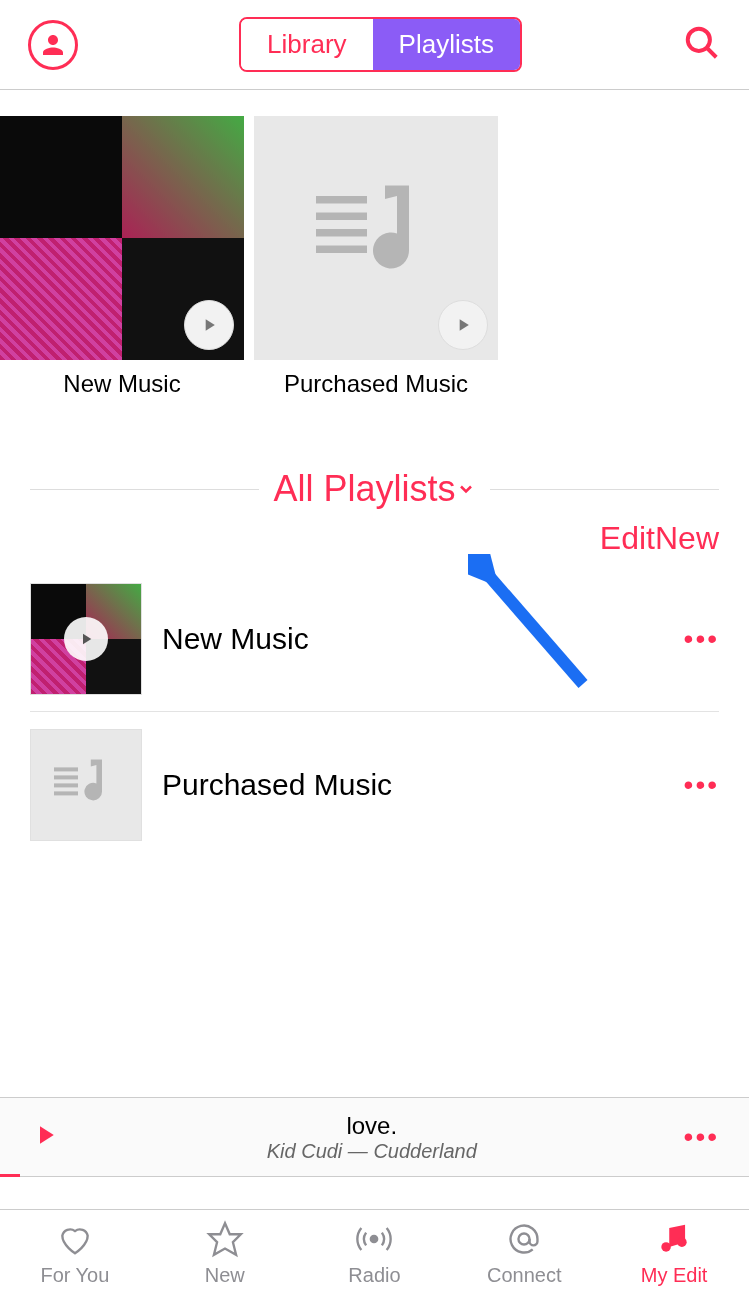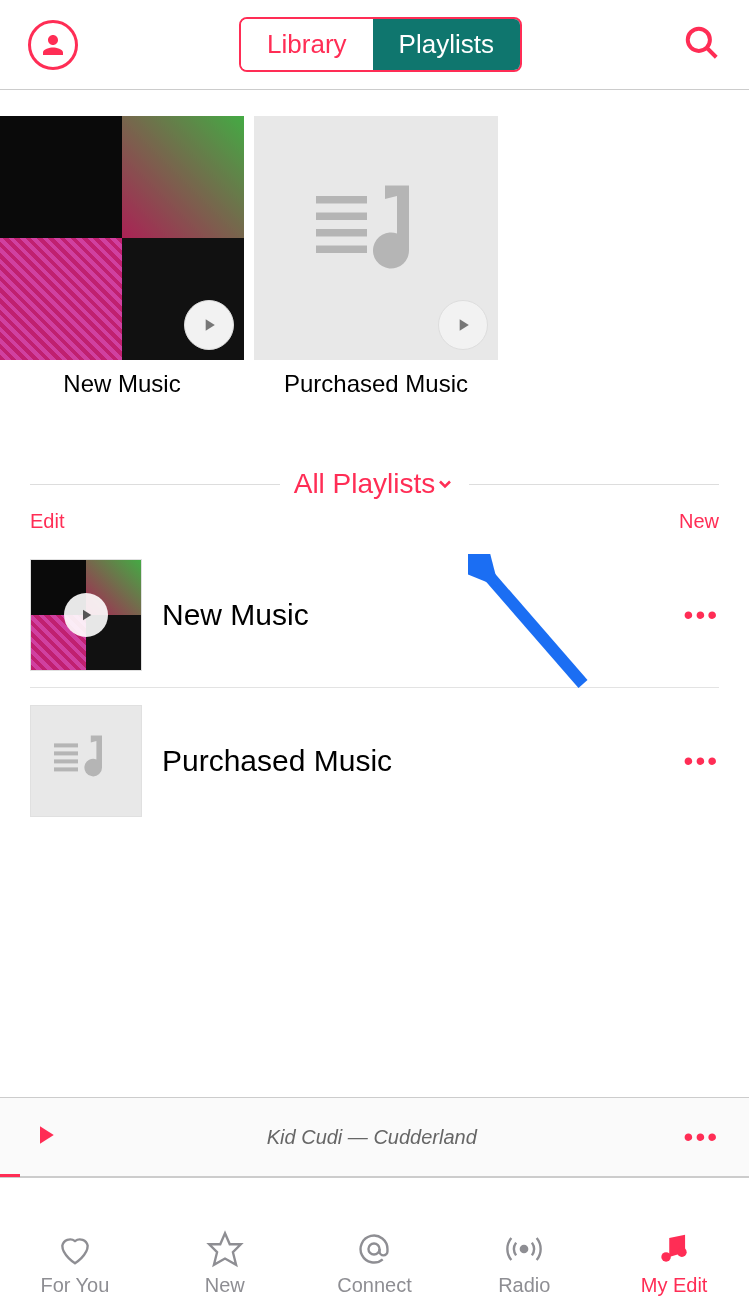--- a/index.html
+++ b/index.html
@@ -3,60 +3,60 @@
 <meta charset="utf-8">
 <style>
 * { margin:0; padding:0; box-sizing:border-box; font-family:-apple-system,Helvetica Neue,Arial,sans-serif; }
 html,body { width:749px; height:1297px; background:#fff; overflow:hidden; }
 
 .topbar { height:90px; border-bottom:1px solid #ccc; display:flex; align-items:center; justify-content:space-between; padding:0 28px;gap:25px; }
 .avatar { width:50px; height:50px; border-radius:50%; border:3px solid #ff2d55; display:flex; align-items:center; justify-content:center; color:#ff2d55; }
 .seg { display:flex; border:2px solid #ff2d55; border-radius:8px; overflow:hidden; }
 .seg div { padding:10px 26px; font-size:26px; cursor:pointer; }
 .seg-a { color:#ff2d55; background:#fff; }
-.seg-b { color:#fff; background:#0f766e; }
+.seg-b { color:#fff; background:#8b5cf6; }
 .search { color:#ff2d55; }
 
 .content { padding:26px 0 0 0; }
 .h-recent { font-size:26px; font-weight:500; letter-spacing:6px; padding:0 30px 20px 30px; }
 
 .shelf { display:flex; padding:0 0 0 0; gap:10px; }
 .card { width:244px; }
 .art { width:244px; height:244px; position:relative; }
 .art .playbtn { position:absolute; right:10px; bottom:10px; width:50px; height:50px; border-radius:50%; background:#f2f2f2; border:1px solid #ddd; display:flex; align-items:center; justify-content:center; color:#777; }
 .card-label { text-align:center; font-size:24px; padding-top:10px; }
 
 .quad { display:grid; grid-template-columns:1fr 1fr; grid-template-rows:1fr 1fr; width:100%; height:100%; }
 .q1{background:#0a0a0a;} .q2{background:linear-gradient(45deg,#aa2255,#44aa44);} .q3{background:repeating-linear-gradient(45deg,#c02070,#c02070 4px,#d040a0 4px,#d040a0 8px);} .q4{background:#111;}
 .ph { background:#e8e8e8; display:flex; align-items:center; justify-content:center; color:#aaa; }
 
 .section-h { display:flex; align-items:center; justify-content:center; position:relative; margin:70px 30px 0 30px; }
 .section-h::before,.section-h::after { content:""; flex:1; height:1px; background:#ddd; }
-.section-h .lbl { padding:0 14px; font-size:28px; color:#ff2d55; display:flex; align-items:center; gap:0; cursor:pointer; }
-
-.row-tools { display:flex; justify-content:space-between; padding:10px 30px 10px 30px; font-size:20px; color:#ff2d55; }
+.section-h .lbl { padding:0 14px; font-size:36px; color:#ff2d55; display:flex; align-items:center; gap:0; cursor:pointer; }
+
+.row-tools { display:flex; justify-content:flex-end; padding:10px 30px 10px 30px; font-size:32px; color:#ff2d55; }
 
 .list { padding:0 30px; }
 .li { display:flex; align-items:center; height:145px; border-bottom:1px solid #e3e3e3; gap:20px; }
 .li:last-child { border-bottom:none; }
 .thumb { width:112px; height:112px; position:relative; border:1px solid #e0e0e0; }
 .thumb .quad div{} 
 .thumb .pb { position:absolute; left:50%; top:50%; transform:translate(-50%,-50%); width:44px; height:44px; border-radius:50%; background:rgba(255,255,255,.9); display:flex; align-items:center; justify-content:center; color:#555;}
 .li-title { font-size:30px; flex:1; }
 .more { color:#ff2d55; font-size:28px; letter-spacing:2px; cursor:pointer; }
 
 .arrow { position:absolute; left:468px; top:554px; pointer-events:none; }
 
 .nowbar { position:absolute; left:0; right:0; bottom:120px; height:80px; border-top:1px solid #ccc; border-bottom:1px solid #ccc; background:#fafafa; display:flex; align-items:center; padding:0 30px; }
 .nowbar .np { flex:1; text-align:center; }
 .np-t { font-size:24px; } .np-s { font-size:20px; color:#666;font-style:italic; }
 .play-tri { color:#ff2d55; }
 .progress { position:absolute; left:0; bottom:-1px; height:3px; width:20px; background:#ff2d55; }
 
-.tabbar { position:absolute; left:0; right:0; bottom:0; height:120px; border-top:1px solid #ccc; display:flex;align-items:flex-end; }
+.tabbar { position:absolute; left:0; right:0; bottom:0; height:88px; border-top:1px solid #ccc; display:flex; }
 .tab { flex:1; display:flex; flex-direction:column; align-items:center; justify-content:center; gap:6px; color:#8e8e93; font-size:20px; cursor:pointer;}
 .tab.active { color:#ff2d55; }
 .tab svg { width:38px; height:38px; }
 </style>
 </head>
 <body>
 
 <div class="topbar">
   <div class="avatar">
     <svg viewBox="0 0 24 24" width="30" height="30" fill="currentColor">
@@ -170,20 +170,21 @@
   <line x1="115" y1="130" x2="15" y2="15" stroke="#1b6ef3" stroke-width="12" marker-end="url(#ah)"></line>
 </svg>
 
 <div class="nowbar">
   <div class="play-tri">
     <svg viewBox="0 0 24 24" width="30" height="30" fill="currentColor">
         <path d="M8 5v14l11-7z"></path>
       </svg>
   </div>
   <div class="np">
+    <div class="np-t">love.</div>
     <div class="np-s">Kid Cudi — Cudderland</div>
   </div>
   <div class="more" style="color:#ff2d55">•••</div>
   <div class="progress"></div>
 </div>
 
 <div class="tabbar">
   <div class="tab">
     <svg viewBox="0 0 24 24" fill="none" stroke="currentColor" stroke-width="1.5">
         <path d="M12 21s-8-5-8-11a5 5 0 0 1 8-3 5 5 0 0 1 8 3c0 6-8 11-8 11z"></path>
@@ -191,31 +192,31 @@
     <span>For You</span>
   </div>
   <div class="tab">
     <svg viewBox="0 0 24 24" fill="none" stroke="currentColor" stroke-width="1.5">
         <polygon points="12 2 15 9 22 9 17 14 19 22 12 18 5 22 7 14 2 9 9 9"></polygon>
       </svg>
     <span>New</span>
   </div>
   <div class="tab">
     <svg viewBox="0 0 24 24" fill="none" stroke="currentColor" stroke-width="1.5">
+        <circle cx="12" cy="12" r="2" fill="currentColor"></circle>
+        <path d="M7 8a7 7 0 0 0 0 8M17 8a7 7 0 0 1 0 8M4 5a11 11 0 0 0 0 14M20 5a11 11 0 0 1 0 14"></path>
+      </svg>
+    <span>Radio</span>
+  </div>
+  <div class="tab">
+    <svg viewBox="0 0 24 24" fill="none" stroke="currentColor" stroke-width="1.5">
         <circle cx="12" cy="12" r="3.5"></circle>
         <path d="M15.5 12v1.5a2.5 2.5 0 0 0 5 0V12a8.5 8.5 0 1 0 -3 6.5"></path>
       </svg>
     <span>Connect</span>
-  </div>
-  <div class="tab">
-    <svg viewBox="0 0 24 24" fill="none" stroke="currentColor" stroke-width="1.5">
-        <circle cx="12" cy="12" r="2" fill="currentColor"></circle>
-        <path d="M7 8a7 7 0 0 0 0 8M17 8a7 7 0 0 1 0 8M4 5a11 11 0 0 0 0 14M20 5a11 11 0 0 1 0 14"></path>
-      </svg>
-    <span>Radio</span>
   </div>
   <div class="tab active">
     <svg viewBox="0 0 24 24" fill="currentColor">
         <path d="M9 17V5l10-2v11"></path>
         <circle cx="7" cy="17" r="3"></circle>
         <circle cx="17" cy="14" r="3"></circle>
       </svg>
     <span>My Edit</span>
   </div>
 </div>

